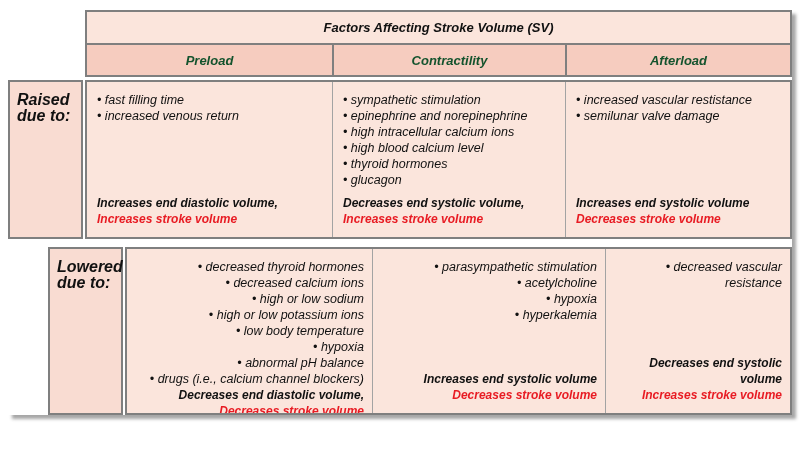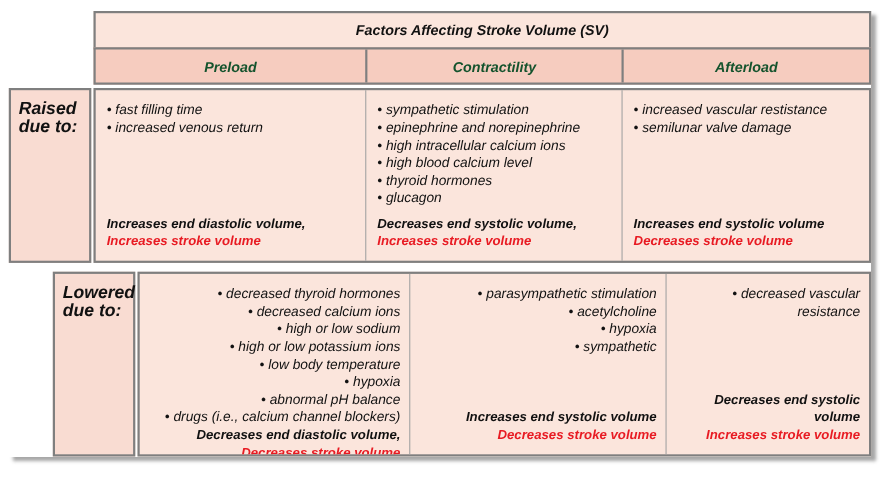--- a/index.html
+++ b/index.html
@@ -115,21 +115,21 @@
             <div>Decreases end diastolic volume,</div>
             <div class="red-line">Decreases stroke volume</div>
           </div>
         </div>
 
         <div class="cell">
           <ul class="bullets">
             <li>parasympathetic stimulation</li>
             <li>acetylcholine</li>
             <li>hypoxia</li>
-            <li>sympathetic</li>
+            <li>hyperkalemia</li>
           </ul>
           <div class="concl">
             <div>Increases end systolic volume</div>
             <div class="red-line">Decreases stroke volume</div>
           </div>
         </div>
 
         <div class="cell">
           <ul class="bullets">
             <li>decreased vascular resistance</li>

